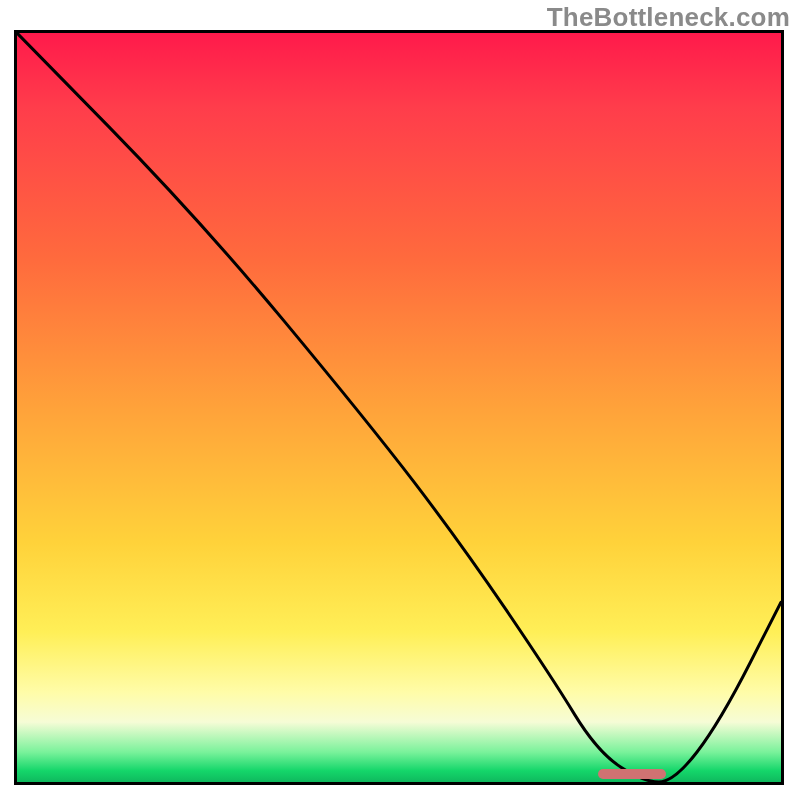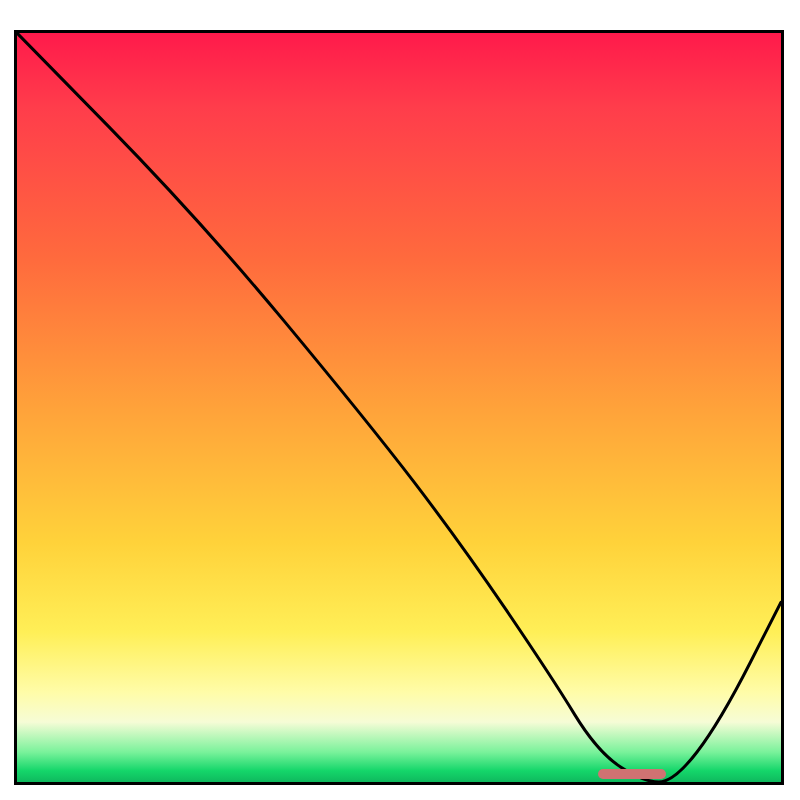--- a/index.html
+++ b/index.html
@@ -67,20 +67,21 @@
     height: 10px;
     border-radius: 5px;
     background: #d07272;
     z-index: 4;
   }
 </style>
 </head>
 <body>
 
 <div class="canvas">
+  <div class="watermark">TheBottleneck.com</div>
 
   <div class="plot-frame">
     <div class="gradient-bg"></div>
 
     <svg class="curve-svg" viewBox="0 0 764 749" preserveAspectRatio="none">
       <path fill="none" stroke="#000000" stroke-width="3" stroke-linejoin="round" stroke-linecap="round" d="M 0.0 0.0 Q 0.0 0.0 91.7 93.6 Q 183.4 187.3 267.4 288.4 Q 351.4 389.5 397.3 449.4 Q 443.1 509.3 489.0 576.7 Q 534.8 644.1 557.7 681.6 Q 580.6 719.0 603.6 734.0 Q 626.5 749.0 641.8 749.0 Q 657.0 749.0 680.0 719.0 Q 702.9 689.1 733.4 629.2 T 764.0 569.2"></path>
     </svg>
 
     <div class="optimum-marker" style="left: 580.64px; width: 68.76px; bottom: 3px;"></div>
   </div>

